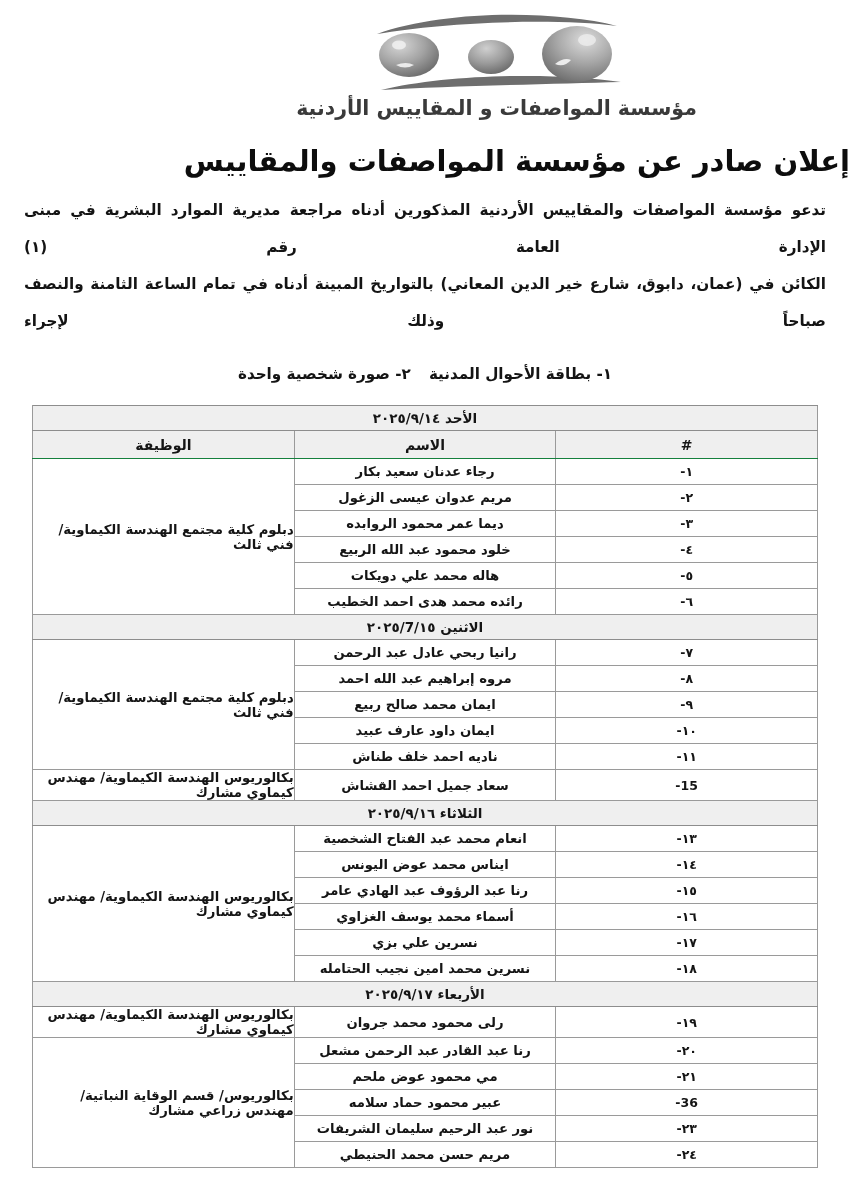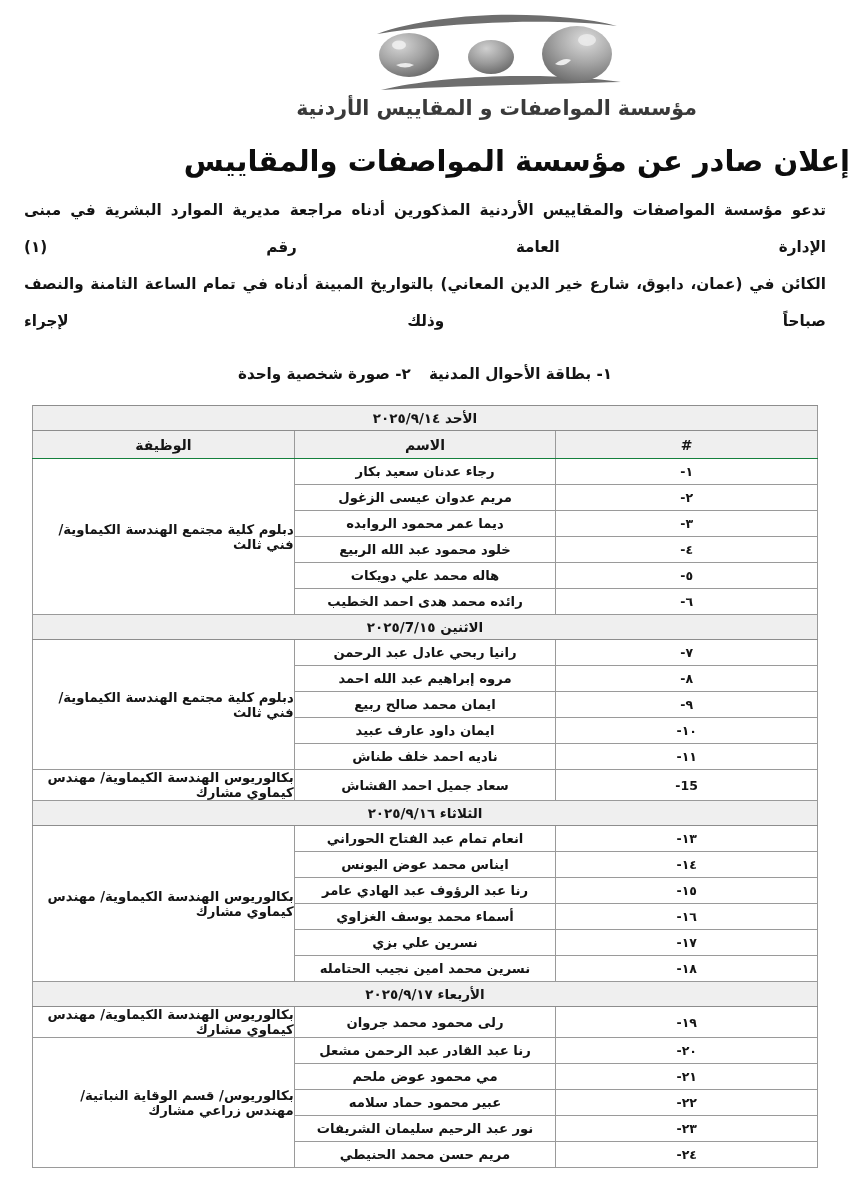--- a/index.html
+++ b/index.html
@@ -258,21 +258,21 @@
         <tr>
           <td class="num">15-</td>
           <td class="name">سعاد جميل احمد القشاش</td>
           <td class="job merged" rowspan="1">بكالوريوس الهندسة الكيماوية/ مهندس كيماوي مشارك</td>
         </tr>
         <tr class="day-row">
           <td colspan="3"><span class="day-inner">الثلاثاء <span class="date-num">٢٠٢٥/٩/١٦</span></span></td>
         </tr>
         <tr>
           <td class="num">١٣-</td>
-          <td class="name">انعام تمام عبد الفتاح الحوراني</td>
+          <td class="name">انعام محمد عبد الفتاح الشخصية</td>
           <td class="job merged" rowspan="6">بكالوريوس الهندسة الكيماوية/ مهندس كيماوي مشارك</td>
         </tr>
         <tr>
           <td class="num">١٤-</td>
           <td class="name">ايناس محمد عوض اليونس</td>
         </tr>
         <tr>
           <td class="num">١٥-</td>
           <td class="name">رنا عبد الرؤوف عبد الهادي عامر</td>
         </tr>
@@ -299,21 +299,21 @@
         <tr>
           <td class="num">٢٠-</td>
           <td class="name">رنا عبد القادر عبد الرحمن مشعل</td>
           <td class="job merged" rowspan="5">بكالوريوس/ قسم الوقاية النباتية/مهندس زراعي مشارك</td>
         </tr>
         <tr>
           <td class="num">٢١-</td>
           <td class="name">مي محمود عوض ملحم</td>
         </tr>
         <tr>
-          <td class="num">٢٢-</td>
+          <td class="num">36-</td>
           <td class="name">عبير محمود حماد سلامه</td>
         </tr>
         <tr>
           <td class="num">٢٣-</td>
           <td class="name">نور عبد الرحيم سليمان الشريفات</td>
         </tr>
         <tr>
           <td class="num">٢٤-</td>
           <td class="name">مريم حسن محمد الحنيطي</td>
         </tr>

